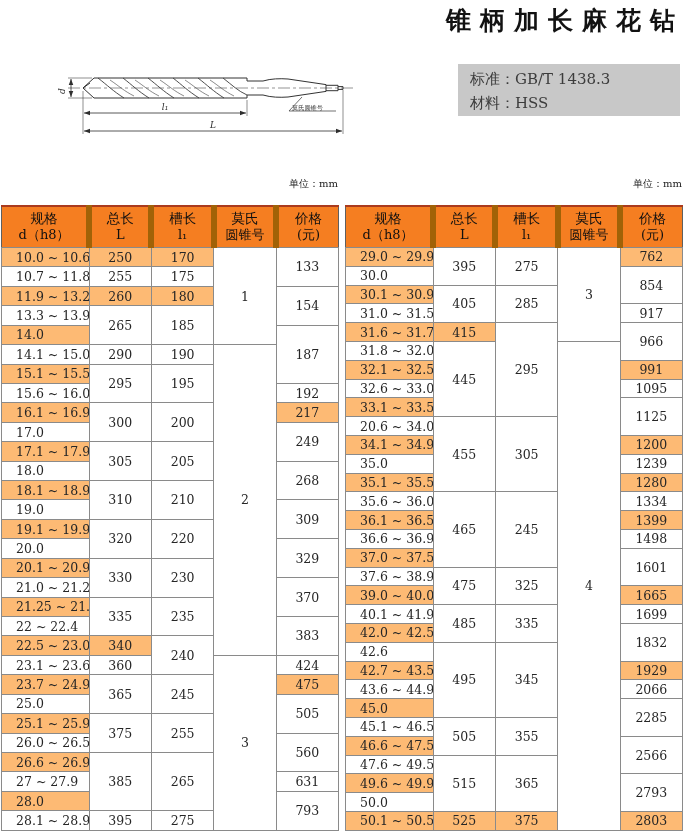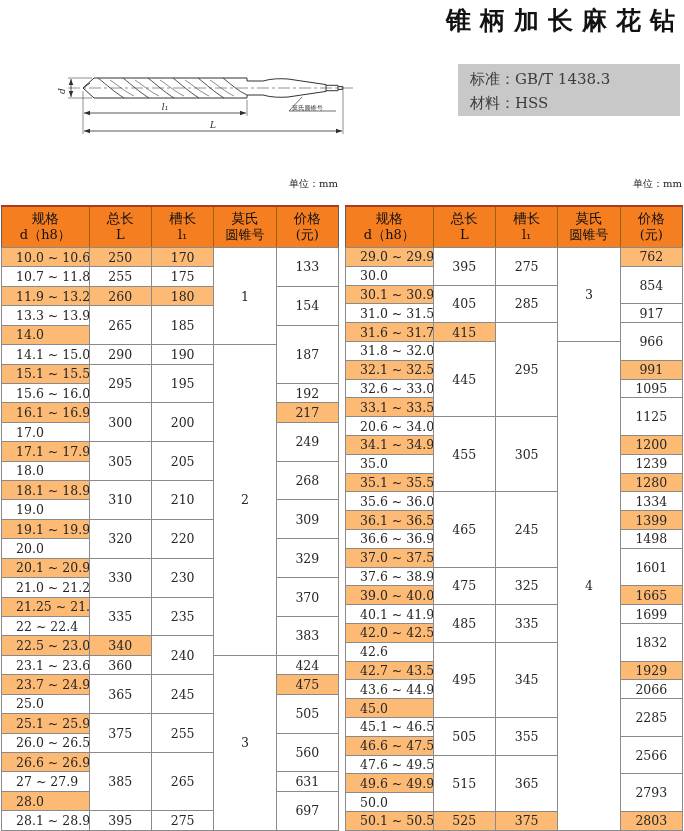--- a/index.html
+++ b/index.html
@@ -23,21 +23,21 @@
   table.spec-table{position:absolute;top:205px;width:338px;border-collapse:collapse;
         table-layout:fixed;font-size:12.5px;color:#262626;border:1px solid #5f5f5f;}
   .tbl-l{left:1px;}
   .tbl-r{left:345px;}
 
   col.c0{width:26%;} col.c1{width:18.5%;} col.c2{width:18.5%;}
   col.c3{width:18.5%;} col.c4{width:18.5%;}
 
   .spec-table th{background:#f57e21;height:40px;font-weight:normal;font-size:13.5px;
       line-height:1.28;color:#101010;border-top:2px solid #aa3b1e;
-      border-bottom:1px solid #8a8a8a;border-left:1px solid #a16207;padding:0;}
+      border-bottom:1px solid #8a8a8a;border-left:6px solid #a16207;padding:0;}
   .spec-table th:first-child{border-left:1px solid #5f5f5f;margin-left:46px;}
   .spec-table th .sub{font-size:13px;}
 
   .spec-table td{border:1px solid #8a8a8a;text-align:center;padding:0;
       overflow:hidden;white-space:nowrap;}
   .spec-table tbody td:first-child{text-align:left;padding-left:14px;}
   .spec-table td.sh{background:#fdba74;}
   .tbl-l tbody tr{height:19.43px;}
   .tbl-r tbody tr{height:18.8px;}
 
@@ -275,21 +275,21 @@
           <td class="sh">26.6 ~ 26.9</td>
           <td rowspan="3">385</td>
           <td rowspan="3">265</td>
         </tr>
         <tr>
           <td>27 ~ 27.9</td>
           <td>631</td>
         </tr>
         <tr>
           <td class="sh">28.0</td>
-          <td rowspan="2">697</td>
+          <td rowspan="2">793</td>
         </tr>
         <tr>
           <td>28.1 ~ 28.9</td>
           <td>395</td>
           <td>275</td>
         </tr>
       </tbody>
     </table>
 
   <table class="spec-table tbl-r">

